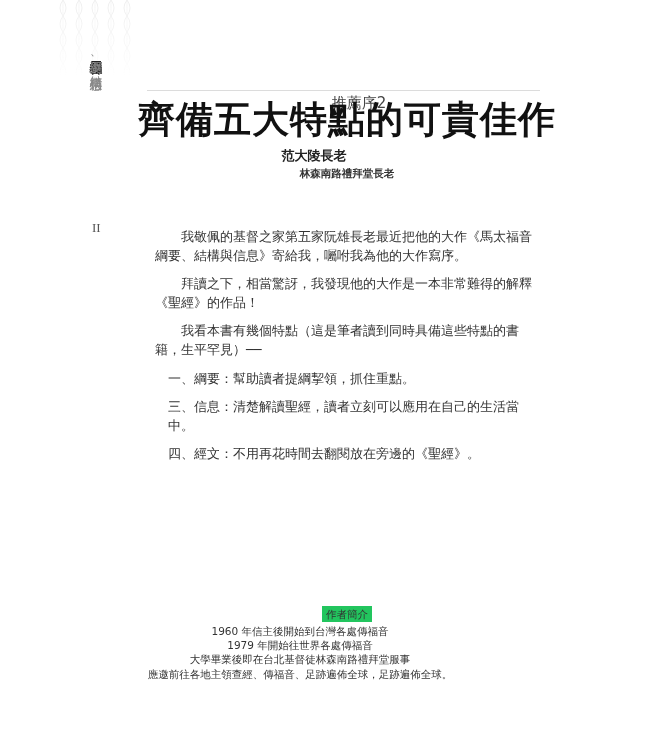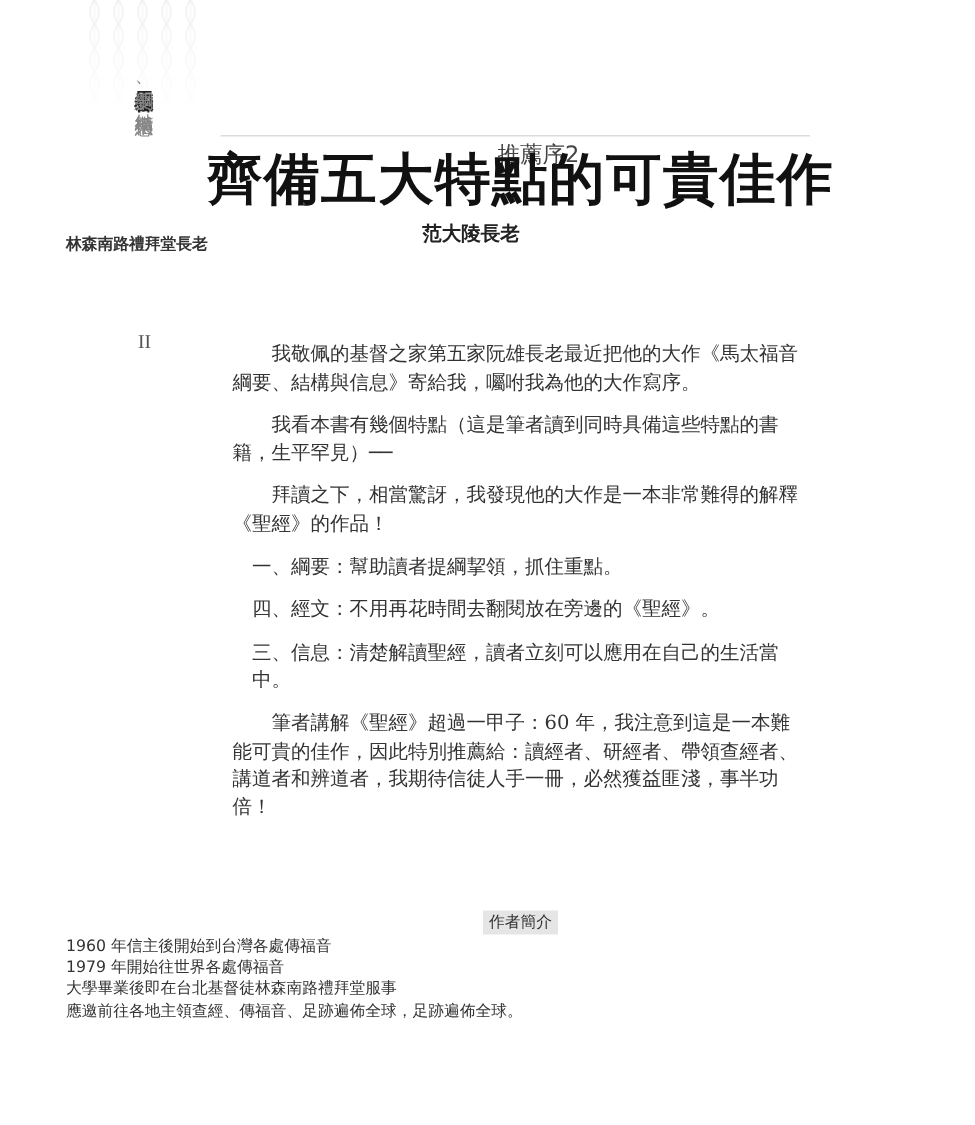--- a/index.html
+++ b/index.html
@@ -94,21 +94,22 @@
       font-weight: bold;
       font-size: 13px;
       color: #222;
       padding-left: 44px;
       box-sizing: border-box;
     }
     .author-title {
       position: absolute;
       left: 0;
       width: 650px;
-      top: 156px;
+      top: 167px;
+      text-align: center;
       font-family: "DejaVu Sans", "Liberation Sans", sans-serif;
       font-weight: bold;
       font-size: 10.5px;
       color: #333;
       padding-left: 44px;
       box-sizing: border-box;
     }
     .body-text {
       position: absolute;
       left: 145px;
@@ -131,32 +132,33 @@
       position: absolute;
       left: 0;
       width: 650px;
       top: 603px;
       text-align: center;
       padding-left: 44px;
       box-sizing: border-box;
     }
     .bio-label span {
       display: inline-block;
-      background: #e5e5e5;
+      background: #22c55e;
       padding: 1px 4px;
       font-family: "DejaVu Sans", "Liberation Sans", sans-serif;
       font-size: 10.5px;
       color: #333;
       line-height: 14px;
     }
     .bio {
       position: absolute;
       left: 0;
       width: 556px;
       top: 624px;
+      text-align: center;
       font-family: "DejaVu Sans", "Liberation Sans", sans-serif;
       font-size: 10.5px;
       line-height: 14.2px;
       color: #333;
       padding-left: 44px;
       box-sizing: border-box;
     }
     .bio p { margin: 0; }
   </style>
 </head>
@@ -186,26 +188,25 @@
 <div class="page-number">II</div>
 
 <div class="kicker">推薦序2</div>
 <div class="divider"></div>
 <div class="headline">齊備五大特點的可貴佳作</div>
 <div class="author">范大陵長老</div>
 <div class="author-title">林森南路禮拜堂長老</div>
 
 <div class="body-text">
   <p class="indent">我敬佩的基督之家第五家阮雄長老最近把他的大作《馬太福音綱要、結構與信息》寄給我，囑咐我為他的大作寫序。</p>
+  <p class="indent">拜讀之下，相當驚訝，我發現他的大作是一本非常難得的解釋《聖經》的作品！</p>
   <p class="indent">我看本書有幾個特點（這是筆者讀到同時具備這些特點的書籍，生平罕見）──</p>
-  <p class="indent">拜讀之下，相當驚訝，我發現他的大作是一本非常難得的解釋《聖經》的作品！</p>
   <p class="item">一、綱要：幫助讀者提綱挈領，抓住重點。</p>
+  <p class="item">三、信息：清楚解讀聖經，讀者立刻可以應用在自己的生活當中。</p>
   <p class="item">四、經文：不用再花時間去翻閱放在旁邊的《聖經》。</p>
-  <p class="item">三、信息：清楚解讀聖經，讀者立刻可以應用在自己的生活當中。</p>
-  <p class="indent">筆者講解《聖經》超過一甲子：60 年，我注意到這是一本難能可貴的佳作，因此特別推薦給：讀經者、研經者、帶領查經者、講道者和辨道者，我期待信徒人手一冊，必然獲益匪淺，事半功倍！</p>
 </div>
 
 <div class="bio-label">
   <span>作者簡介</span>
 </div>
 
 <div class="bio">
   <p>1960 年信主後開始到台灣各處傳福音</p>
   <p>1979 年開始往世界各處傳福音</p>
   <p>大學畢業後即在台北基督徒林森南路禮拜堂服事</p>

